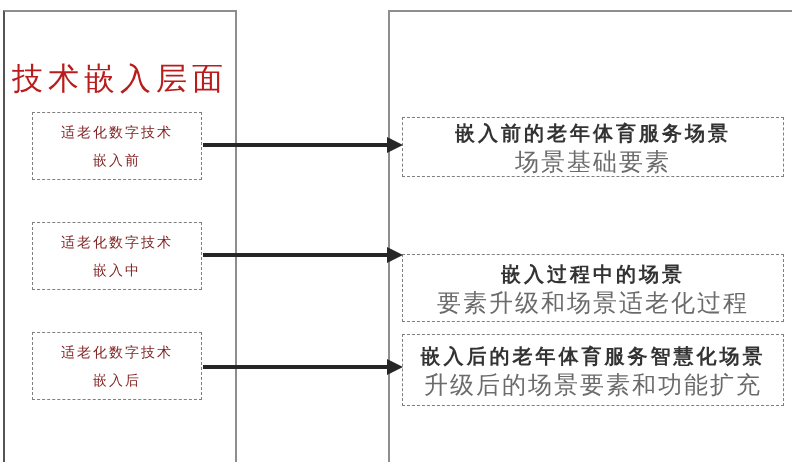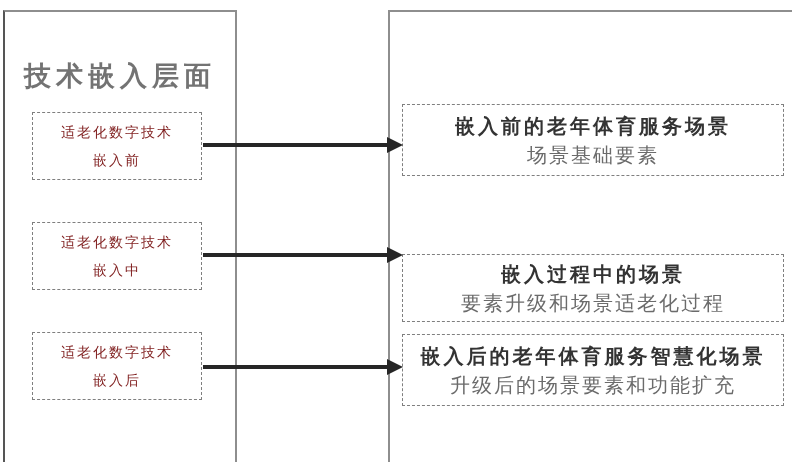--- a/index.html
+++ b/index.html
@@ -20,24 +20,24 @@
     box-sizing:border-box;
     background:transparent;
   }
   #left-rect{left:3px;width:234px;border-left-color:#555555;}
   #right-rect{left:388px;width:410px;} 
 
   .col-title{
     position:absolute;
     top:58px;
     text-align:center;
-    font-size:27px;
-    font-weight:bold;
+    font-size:31px;
+    font-weight:normal;
     letter-spacing:5px;
-    color:#737373;
+    color:#b91c1c;
     white-space:nowrap;
   }
   #left-title{left:3px;width:234px;}
   #right-title{left:396px;width:396px;}
 
   .dash-box{
     position:absolute;
     box-sizing:border-box;
     border:1px dashed #7f7f7f;
     display:flex;
@@ -58,21 +58,21 @@
   }
   .rbox .ln1{
     font-size:20px;
     line-height:30px;
     font-weight:bold;
     color:#333333;
     letter-spacing:3px;
     white-space:nowrap;
   }
   .rbox .ln2{
-    font-size:20px;
+    font-size:24px;
     line-height:29px;
     color:#6b6b6b;
     letter-spacing:2px;
     white-space:nowrap;
   }
 
   .arrow{
     position:absolute;
     left:203px;
     width:200px;
@@ -109,21 +109,21 @@
   </div>
   <div class="dash-box lbox" style="top:222px;">
     <div class="ln1">适老化数字技术</div>
     <div class="ln2">嵌入中</div>
   </div>
   <div class="dash-box lbox" style="top:332px;">
     <div class="ln1">适老化数字技术</div>
     <div class="ln2">嵌入后</div>
   </div>
 
-  <div class="dash-box rbox" style="top:104px;height:72px;">
+  <div class="dash-box rbox" style="top:117px;height:60px;">
     <div class="ln1">嵌入前的老年体育服务场景</div>
     <div class="ln2">场景基础要素</div>
   </div>
   <div class="dash-box rbox" style="top:222px;height:68px;margin-top:32px;">
     <div class="ln1">嵌入过程中的场景</div>
     <div class="ln2">要素升级和场景适老化过程</div>
   </div>
   <div class="dash-box rbox" style="top:334px;height:72px;">
     <div class="ln1">嵌入后的老年体育服务智慧化场景</div>
     <div class="ln2">升级后的场景要素和功能扩充</div>

